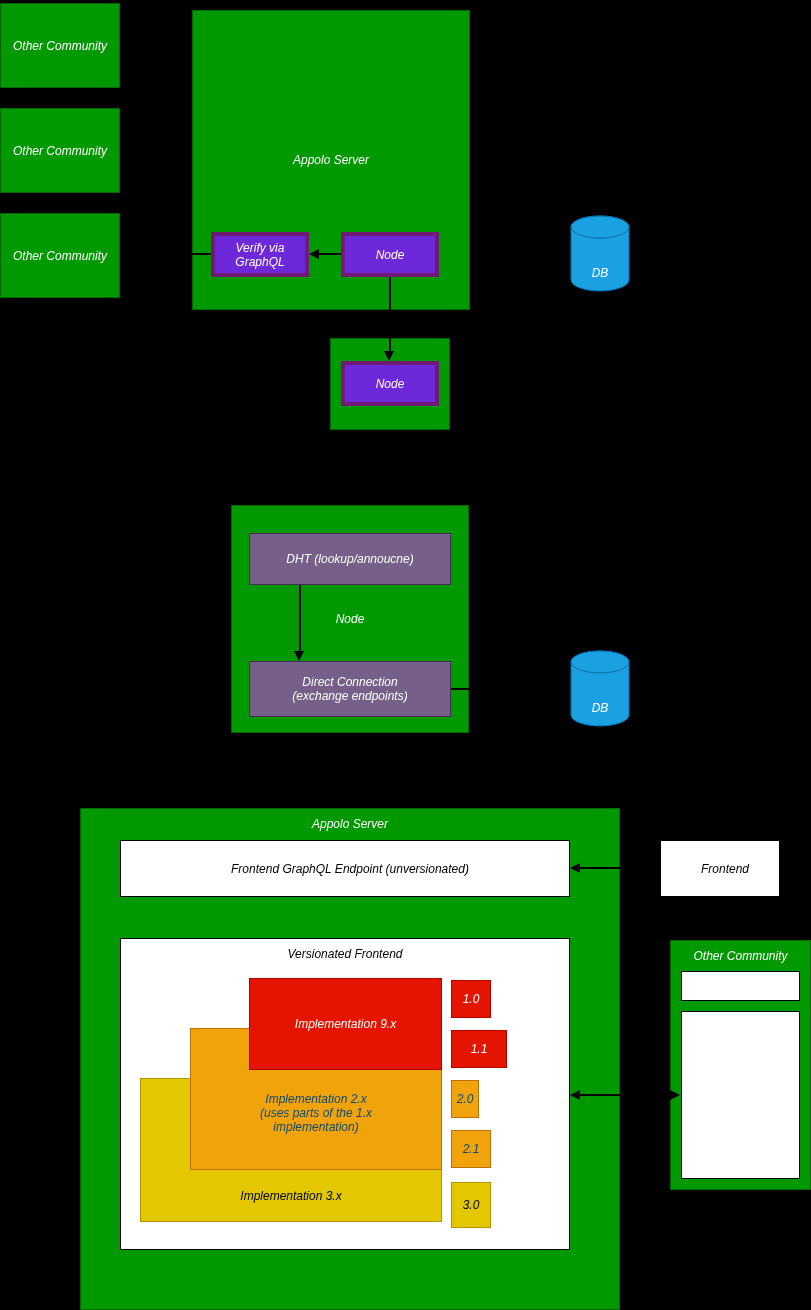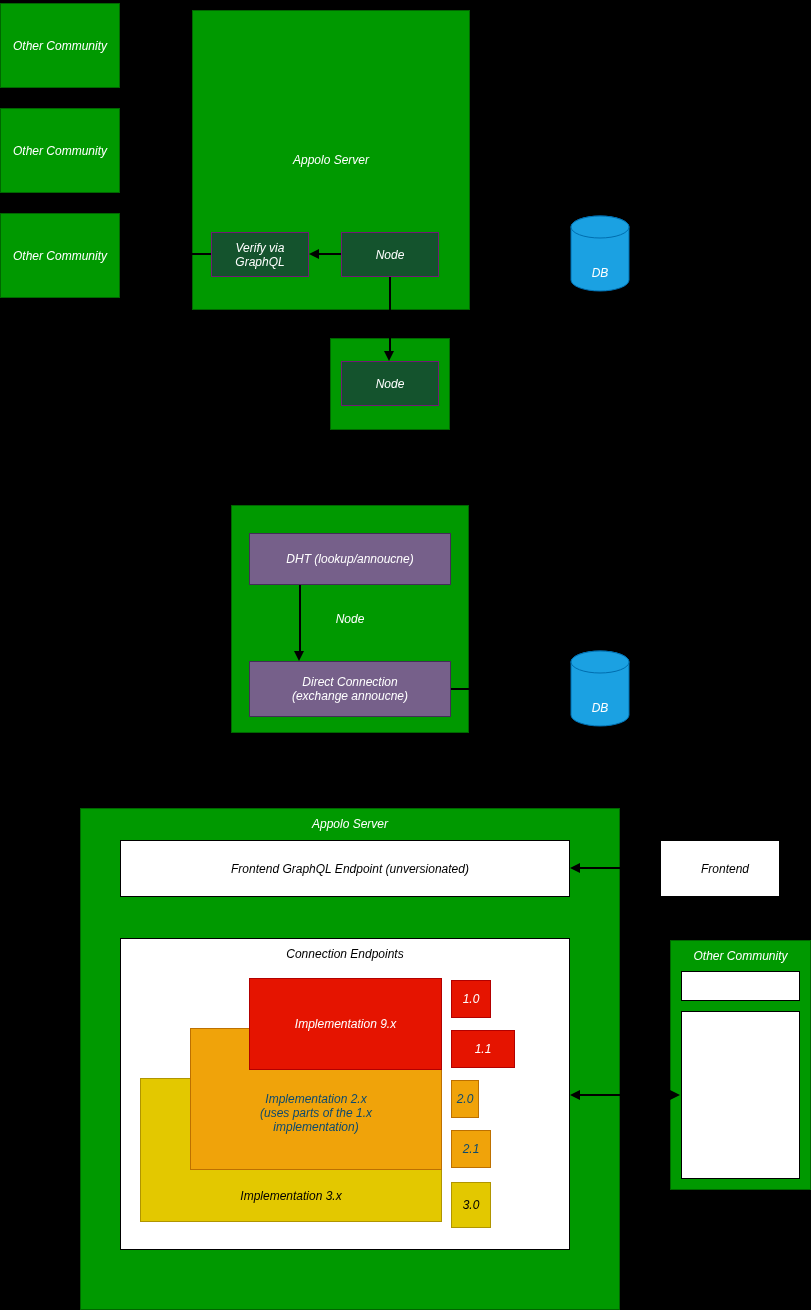--- a/index.html
+++ b/index.html
@@ -4,21 +4,21 @@
 <style>
   html,body{margin:0;padding:0;background:#000;}
   .canvas{
     position:relative;width:811px;height:1310px;background:#000000;
     font-family:"Liberation Sans",sans-serif;font-size:12px;overflow:hidden;
   }
   .box{position:absolute;box-sizing:border-box;font-style:italic;}
   .center{display:flex;align-items:center;justify-content:center;text-align:center;}
   .pre{white-space:pre-line;}
   .green{background:#009900;border:1px solid #006600;color:#ffffff;}
-  .lime{background:#14532d;border:1px solid #701a75;color:#ffffff;}
+  .lime{background:#6d28d9;border:4px solid #701a75;color:#ffffff;}
   .purple{background:#76608A;border:1px solid #432D57;color:#ffffff;}
   .whitebox{background:#ffffff;border:1px solid #000000;color:#000000;padding-left:10px;}
   .red{background:#E51400;border:1px solid #B20000;color:#ffffff;}
   .orange{background:#F0A30A;border:1px solid #BD7000;color:#0c4a6e;}
   .yellow{background:#E3C800;border:1px solid #B09500;color:#000000;}
   .title-top{position:absolute;left:0;right:0;top:8px;text-align:center;}
   .label-abs{position:absolute;left:0;right:0;text-align:center;}
   .line-h{position:absolute;height:2px;background:#000000;}
   .line-v{position:absolute;width:2px;background:#000000;}
   .arr-left{position:absolute;width:0;height:0;border-top:5px solid transparent;border-bottom:5px solid transparent;border-right:10px solid #000000;}
@@ -65,56 +65,56 @@
     <div class="db-label">DB</div>
   </div>
 
   <div class="box green" style="left:231px;top:505px;width:238px;height:228px"></div>
   <div class="box purple center" style="left:249px;top:533px;width:202px;height:52px">
     <span>DHT (lookup/annoucne)</span>
   </div>
   <div class="box center" style="left:310px;top:611px;width:80px;height:16px;color:#ffffff">Node</div>
   <div class="box purple center pre" style="left:249px;top:661px;width:202px;height:56px">
     <span>Direct Connection
-(exchange annoucne)</span>
+(exchange endpoints)</span>
   </div>
 
   <div class="box" style="left:570px;top:650px;width:60px;height:77px">
     <svg width="60" height="77" viewBox="0 0 60 77">
       <path d="M1,12 a29,11 0 0 1 58,0 v53 a29,11 0 0 1 -58,0 z" fill="#1BA1E2" stroke="#006EAF"></path>
       <ellipse cx="30" cy="12" rx="29" ry="11" fill="#1BA1E2" stroke="#006EAF"></ellipse>
     </svg>
     <div class="db-label">DB</div>
   </div>
 
   <div class="box green" style="left:80px;top:808px;width:540px;height:502px">
     <div class="title-top">Appolo Server</div>
   </div>
   <div class="box whitebox center" style="left:120px;top:840px;width:450px;height:57px">
     <span>Frontend GraphQL Endpoint (unversionated)</span>
   </div>
 
   <div class="box whitebox" style="left:120px;top:938px;width:450px;height:312px">
-    <div class="title-top">Connection Endpoints</div>
+    <div class="title-top">Versionated Frontend</div>
   </div>
 
   <div class="box yellow" style="left:140px;top:1078px;width:302px;height:144px">
     <div class="label-abs" style="top:110px">Implementation 3.x</div>
   </div>
   <div class="box orange" style="left:190px;top:1028px;width:252px;height:142px">
     <div class="label-abs pre" style="top:63px">Implementation 2.x
 (uses parts of the 1.x
 implementation)</div>
   </div>
   <div class="box red center" style="left:249px;top:978px;width:193px;height:92px">
     <span>Implementation 9.x</span>
   </div>
 
   <div class="box red center" style="left:451px;top:980px;width:40px;height:38px">1.0</div>
-  <div class="box red center" style="left:451px;top:1030px;width:64px;height:38px">1.1</div>
+  <div class="box red center" style="left:451px;top:1030px;width:56px;height:38px">1.1</div>
   <div class="box orange center" style="left:451px;top:1080px;width:28px;height:38px">2.0</div>
   <div class="box orange center" style="left:451px;top:1130px;width:40px;height:38px">2.1</div>
   <div class="box yellow center" style="left:451px;top:1182px;width:40px;height:46px">3.0</div>
 
   <div class="box whitebox center" style="left:660px;top:840px;width:120px;height:57px">
     <span>Frontend</span>
   </div>
 
   <div class="box green" style="left:670px;top:940px;width:141px;height:250px">
     <div class="title-top">Other Community</div>

